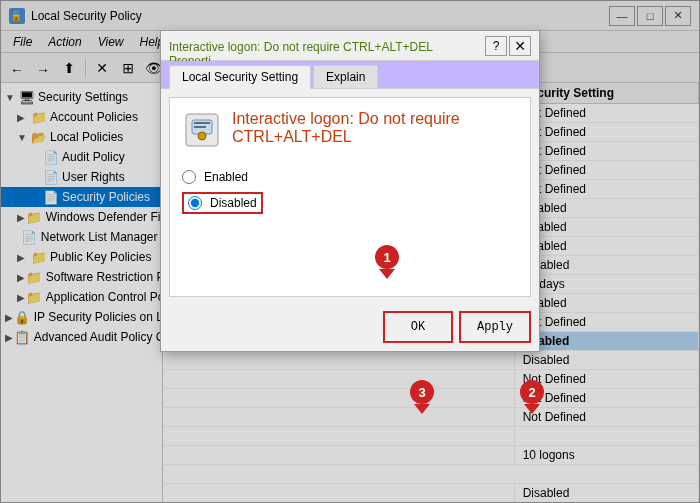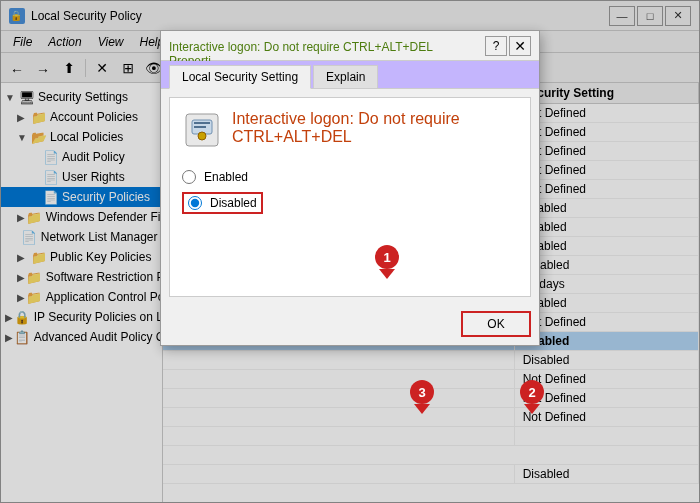--- a/index.html
+++ b/index.html
@@ -329,29 +329,30 @@
     
     .dialog-footer {
       display: flex;
       justify-content: flex-end;
       padding: 6px 8px 8px;
       gap: 6px;
       background: #f0f0f0;
     }
     .dialog-btn {
       min-width: 70px;
-      height: 26px;
+      height: 32px;
       background: #f0f0f0;
       border: 1px solid #999;
       cursor: pointer;
       font-size: 12px;
       padding: 0 16px;
       display: flex;
       align-items: center;
       justify-content: center;
+      font-family: Liberation Mono, monospace;
     }
     .dialog-btn.highlighted-border {
       border: 2px solid #cc2222;
     }
   </style>
 </head>
 <body>
 
 <div class="main-window">
 
@@ -521,20 +522,24 @@
         <div class="list-cell">&nbsp;</div>
         <div class="list-cell">Not Defined</div>
       </div>
       <div class="list-row">
         <div class="list-cell">&nbsp;</div>
         <div class="list-cell">Not Defined</div>
       </div>
       <div class="list-row">
         <div class="list-cell">&nbsp;</div>
         <div class="list-cell">&nbsp;</div>
+      </div>
+      <div class="list-row">
+        <div class="list-cell">&nbsp;</div>
+        <div class="list-cell">10 logons</div>
       </div>
       <div class="list-row">
         <div class="list-cell">&nbsp;</div>
       </div>
       <div class="list-row">
         <div class="list-cell">&nbsp;</div>
         <div class="list-cell">Disabled</div>
       </div>
 
     </div>
@@ -577,20 +582,21 @@
         </label>
         <label class="radio-option" style="border: 2px solid #cc2222; padding: 2px 4px; display: inline-flex; align-items: center;">
           <input type="radio" class="radio-input" name="policy-setting" checked="" style="">
           <span class="radio-label">Disabled</span>
         </label>
       </div>
     </div>
 
     <div class="dialog-footer">
       <button class="dialog-btn highlighted-border">OK</button>
+      <button class="dialog-btn highlighted-border">Apply</button>
     </div>
   </div>
 </div>
 
 <div style="position:absolute; top: 245px; left: 375px; z-index: 300; pointer-events: none;">
   <div style="background:#cc2222; color:white; border-radius:50%; width:24px; height:24px; display:flex; align-items:center; justify-content:center; font-size:13px; font-weight:bold;">1</div>
   <div style="width:0; height:0; border-left:8px solid transparent; border-right:8px solid transparent; border-top:10px solid #cc2222; margin-left:4px;"></div>
 </div>
 
 <div style="position:absolute; top: 380px; left: 520px; z-index: 300; pointer-events: none;">

